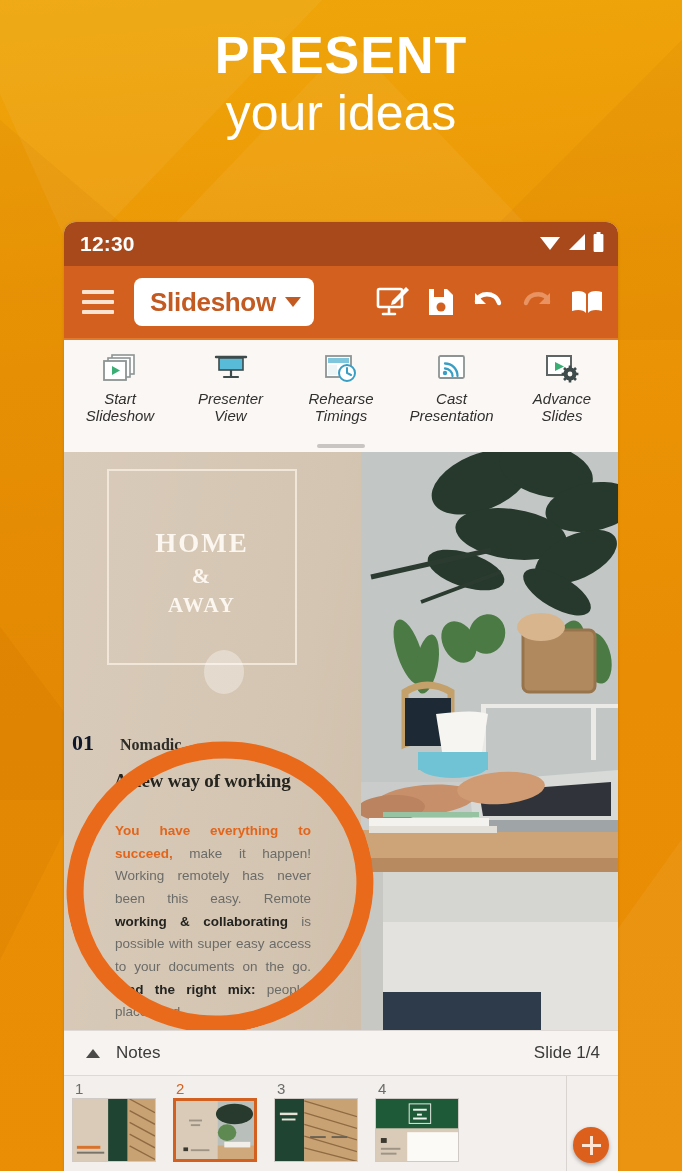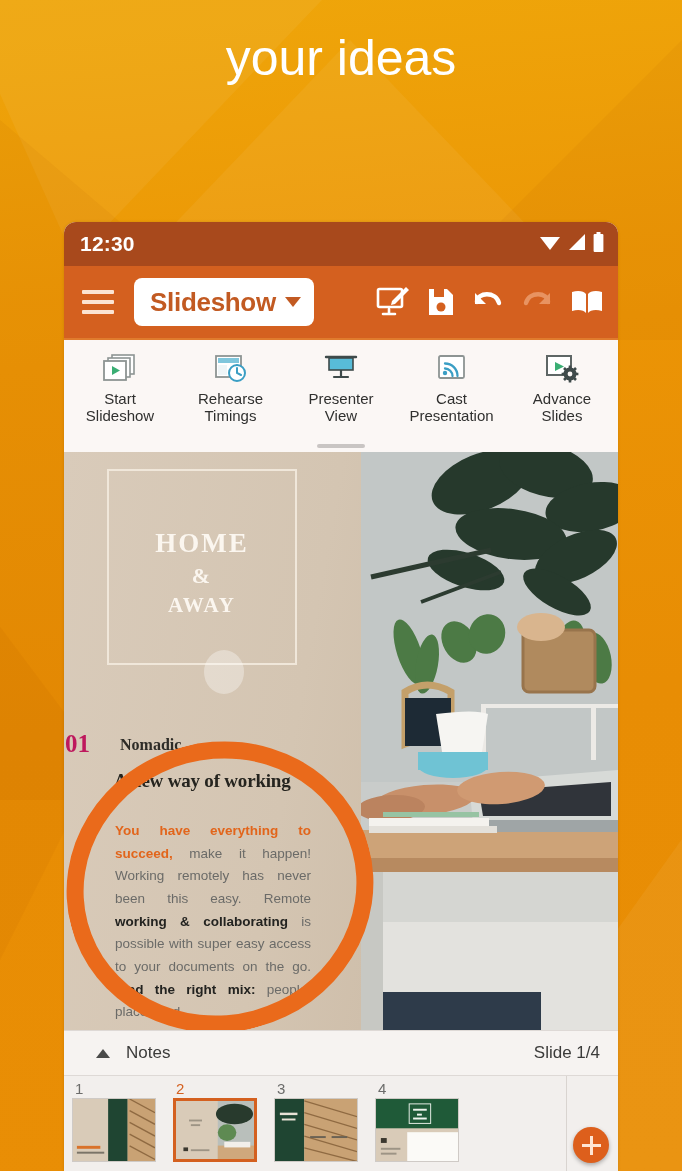--- a/index.html
+++ b/index.html
@@ -147,20 +147,21 @@
   }
   #appbar-actions .act { display:flex; align-items:center; justify-content:center; }
 
   
   #ribbon {
     background: #fbf7f5;
     border-top: 2px solid #e07b2d;
     padding: 10px 0 0 0;
     height: 114px;
     position: relative;
+    font-style: italic;
   }
   #ribbon-items {
     display: flex;
     justify-content: space-between;
     padding: 0 12px;
   }
   .ribbon-item {
     width: 88px;
     display: flex;
     flex-direction: column;
@@ -217,25 +218,25 @@
   #title-box .t3 { font-size: 21px; margin-top: 4px; }
   #watermark-dot {
     position: absolute;
     left: 140px; top: 198px;
     width: 40px; height: 44px;
     border-radius: 50%;
     background: rgba(255,255,255,0.34);
   }
   #sec-num {
     position: absolute;
-    left: 1px; top: 278px;
+    left: 8px; top: 278px;
     font-family: "Liberation Serif", serif;
     font-weight: bold;
-    font-size: 25px;
-    color: #be185d;
+    font-size: 22px;
+    color: #0f172a;
   }
   #sec-kicker {
     position: absolute;
     left: 56px; top: 284px;
     font-family: "Liberation Serif", serif;
     font-weight: bold;
     font-size: 16px;
     color: #2e2c27;
   }
   #sec-head {
@@ -279,21 +280,21 @@
   }
 
   
   #notes-bar {
     height: 46px;
     background: #f6f3f1;
     border-top: 1px solid #ded9d6;
     border-bottom: 1px solid #ded9d6;
     display: flex;
     align-items: center;
-    padding: 0 18px 0 32px;
+    padding: 0 18px 0 22px;
   }
   #notes-bar .chev {
     width: 0; height: 0;
     border-left: 7px solid transparent;
     border-right: 7px solid transparent;
     border-bottom: 9px solid #4a4a49;
     margin-right: 16px;
   }
   #notes-bar .notes-label { font-size: 17px; color: #3b3b3a; }
   #notes-bar .slide-count { margin-left: auto; font-size: 17px; color: #3b3b3a; }
@@ -345,20 +346,21 @@
 <div id="promo-bg">
   <div class="facet f1"></div>
   <div class="facet-dark f2"></div>
   <div class="facet-dark f3"></div>
   <div class="facet f4"></div>
   <div class="facet f5"></div>
   <div class="facet-dark f6"></div>
 </div>
 
 <div id="promo-headline">
+  <span class="line1">PRESENT</span>
   <span class="line2">your ideas</span>
 </div>
 
 <div id="phone">
 
   <div id="statusbar">
     <div class="clock">12:30</div>
     <div class="sys-icons">
       <span>
         <svg width="22" height="18" viewBox="0 0 22 18">
@@ -445,46 +447,46 @@
         <span class="rlabel">
           <span>Start</span><br>
           <span>Slideshow</span>
         </span>
       </div>
 
 
       <div class="ribbon-item">
         <span class="ricon">
           <svg width="36" height="32" viewBox="0 0 36 32">
+            <path d="M3 5 L33 5" stroke="#3f4a4a" stroke-width="2.4" stroke-linecap="round"></path>
+            <rect x="6" y="6" width="24" height="12" fill="#58bcd8"></rect>
+            <rect x="6" y="6" width="24" height="12" fill="none" stroke="#3f4a4a" stroke-width="1.6"></rect>
+            <path d="M18 18 L18 24" stroke="#3f4a4a" stroke-width="2.2"></path>
+            <path d="M11 25 L25 25" stroke="#3f4a4a" stroke-width="2.2" stroke-linecap="round"></path>
+          </svg>
+        </span>
+        <span class="rlabel">
+          <span>Presenter</span><br>
+          <span>View</span>
+        </span>
+      </div>
+
+      <div class="ribbon-item">
+        <span class="ricon">
+          <svg width="36" height="32" viewBox="0 0 36 32">
             <rect x="3" y="4" width="25" height="21" fill="#ffffff" stroke="#8d9493" stroke-width="1.8"></rect>
             <rect x="5" y="6" width="21" height="5" fill="#7fc6dc"></rect>
             <rect x="5" y="13" width="9" height="10" fill="#eef5f7"></rect>
             <circle cx="24" cy="21" r="8" fill="#ffffff" stroke="#3a9ec4" stroke-width="2"></circle>
             <path d="M24 16 L24 21 L28 23" stroke="#3a9ec4" stroke-width="2" fill="none" stroke-linecap="round"></path>
           </svg>
         </span>
         <span class="rlabel">
           <span>Rehearse</span><br>
           <span>Timings</span>
-        </span>
-      </div>
-
-      <div class="ribbon-item">
-        <span class="ricon">
-          <svg width="36" height="32" viewBox="0 0 36 32">
-            <path d="M3 5 L33 5" stroke="#3f4a4a" stroke-width="2.4" stroke-linecap="round"></path>
-            <rect x="6" y="6" width="24" height="12" fill="#58bcd8"></rect>
-            <rect x="6" y="6" width="24" height="12" fill="none" stroke="#3f4a4a" stroke-width="1.6"></rect>
-            <path d="M18 18 L18 24" stroke="#3f4a4a" stroke-width="2.2"></path>
-            <path d="M11 25 L25 25" stroke="#3f4a4a" stroke-width="2.2" stroke-linecap="round"></path>
-          </svg>
-        </span>
-        <span class="rlabel">
-          <span>Presenter</span><br>
-          <span>View</span>
         </span>
       </div>
 
       <div class="ribbon-item">
         <span class="ricon">
           <svg width="36" height="32" viewBox="0 0 36 32">
             <rect x="5" y="4" width="25" height="22" rx="1.5" fill="#ffffff" stroke="#8d9493" stroke-width="1.8"></rect>
             <circle cx="11" cy="21" r="2.2" fill="#3a9ec4"></circle>
             <path d="M11 16.5 C15 16.5, 18.5 20, 18.5 24" stroke="#3a9ec4" stroke-width="2.3" fill="none" stroke-linecap="round"></path>
             <path d="M11 11.5 C18 11.5, 23.5 17, 23.5 24" stroke="#3a9ec4" stroke-width="2.3" fill="none" stroke-linecap="round"></path>

